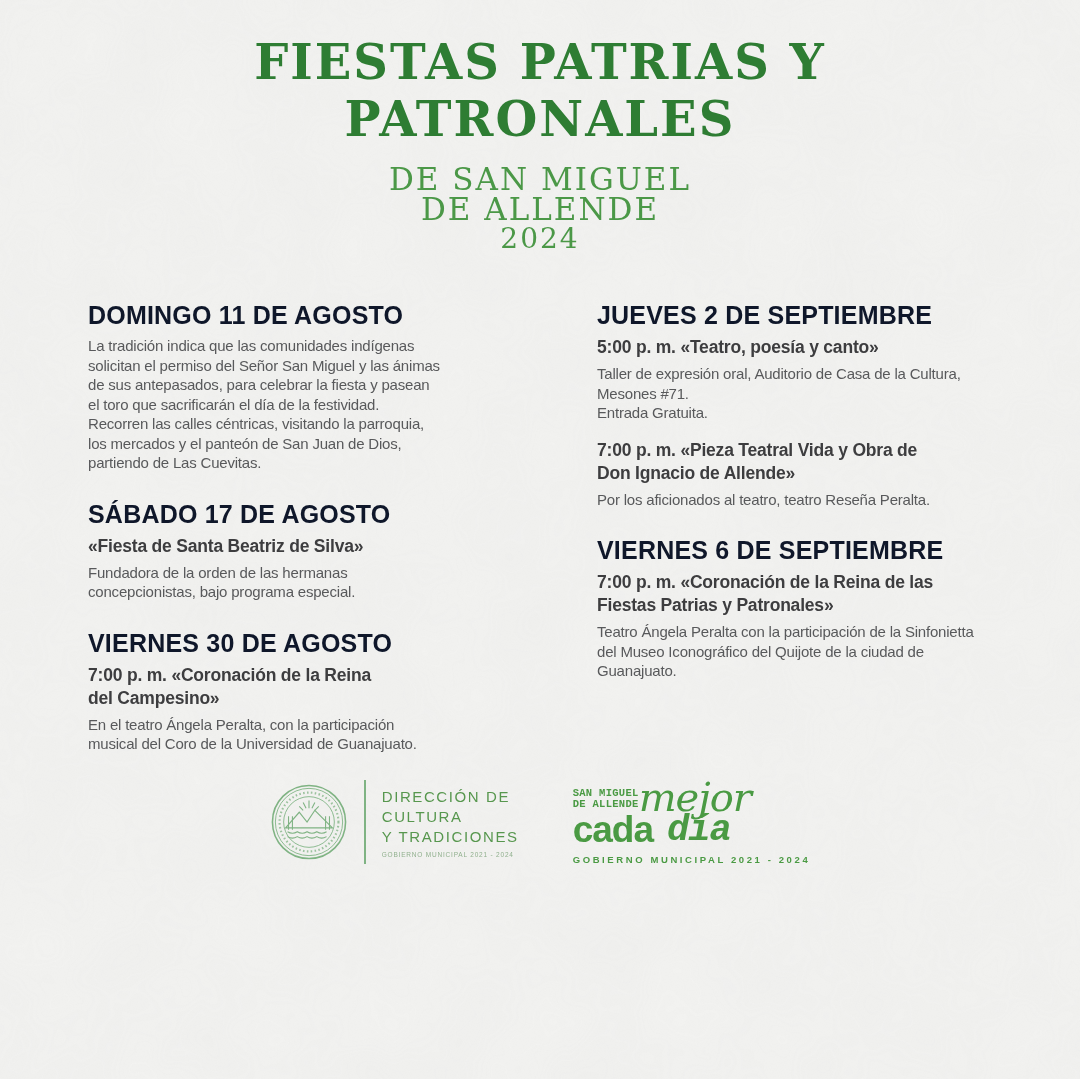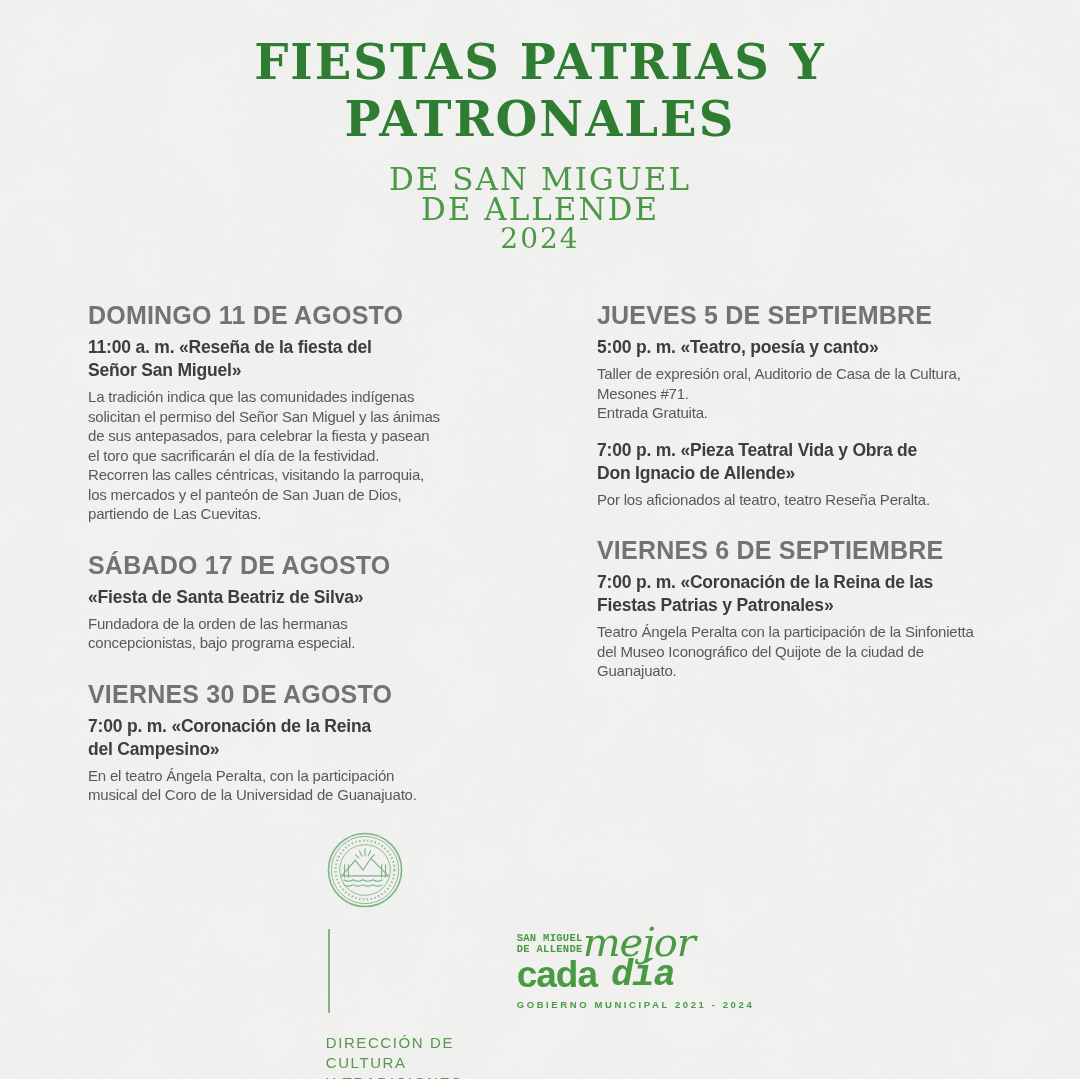--- a/index.html
+++ b/index.html
@@ -52,21 +52,21 @@
     padding:0 30px 0 88px;
     margin-top:46px;
     flex:1 0 auto;
   }
   .col{ width:455px; }
   .event{ margin-bottom:26px; }
   .event-heading{
     font-size:25px;
     font-weight:700;
     letter-spacing:0.2px;
-    color:#737373;
+    color:#0f172a;
     line-height:30px;
     margin:0 0 6px 0;
   }
   .event-item{ margin-bottom:16px; }
   .item-title{
     font-size:17.5px;
     font-weight:700;
     color:#3d3d3f;
     line-height:23px;
     letter-spacing:-0.2px;
@@ -83,21 +83,21 @@
   }
   
   .footer{
     flex:0 0 auto;
     display:flex;
     align-items:center;
     justify-content:center;
     gap:30px;
     margin:0 auto 38px auto;
   }
-  .cultura-logo{ display:flex; gap:20px;flex-direction:column; }
+  .cultura-logo{ display:flex; align-items:center; gap:14px; }
   .seal{ width:78px; height:78px; }
   .cultura-divider{
     width:2px; height:84px;
     background:#7fb383;
     margin:0 2px;
   }
   .cultura-text .ln{
     font-size:15px;
     letter-spacing:1.6px;
     color:#57974e;
@@ -185,22 +185,20 @@
     </div>
   </header>
 
   <main class="schedule">
 
     <div class="col">
 
       <section class="event">
         <h2 class="event-heading">DOMINGO 11 DE AGOSTO</h2>
         <div class="event-item">
-          <p class="item-title">11:00 a. m. «Reseña de la fiesta del
-Señor San Miguel»</p>
           <p class="item-body">La tradición indica que las comunidades indígenas
 solicitan el permiso del Señor San Miguel y las ánimas
 de sus antepasados, para celebrar la fiesta y pasean
 el toro que sacrificarán el día de la festividad.
 Recorren las calles céntricas, visitando la parroquia,
 los mercados y el panteón de San Juan de Dios,
 partiendo de Las Cuevitas.</p>
         </div>
       </section>
 
@@ -221,21 +219,21 @@
           <p class="item-body">En el teatro Ángela Peralta, con la participación
 musical del Coro de la Universidad de Guanajuato.</p>
         </div>
       </section>
 
     </div>
 
     <div class="col">
 
       <section class="event">
-        <h2 class="event-heading">JUEVES 5 DE SEPTIEMBRE</h2>
+        <h2 class="event-heading">JUEVES 2 DE SEPTIEMBRE</h2>
         <div class="event-item">
           <p class="item-title">5:00 p. m. «Teatro, poesía y canto»</p>
           <p class="item-body">Taller de expresión oral, Auditorio de Casa de la Cultura,
 Mesones #71.
 Entrada Gratuita.</p>
         </div>
         <div class="event-item">
           <p class="item-title">7:00 p. m. «Pieza Teatral Vida y Obra de
 Don Ignacio de Allende»</p>
           <p class="item-body">Por los aficionados al teatro, teatro Reseña Peralta.</p>

